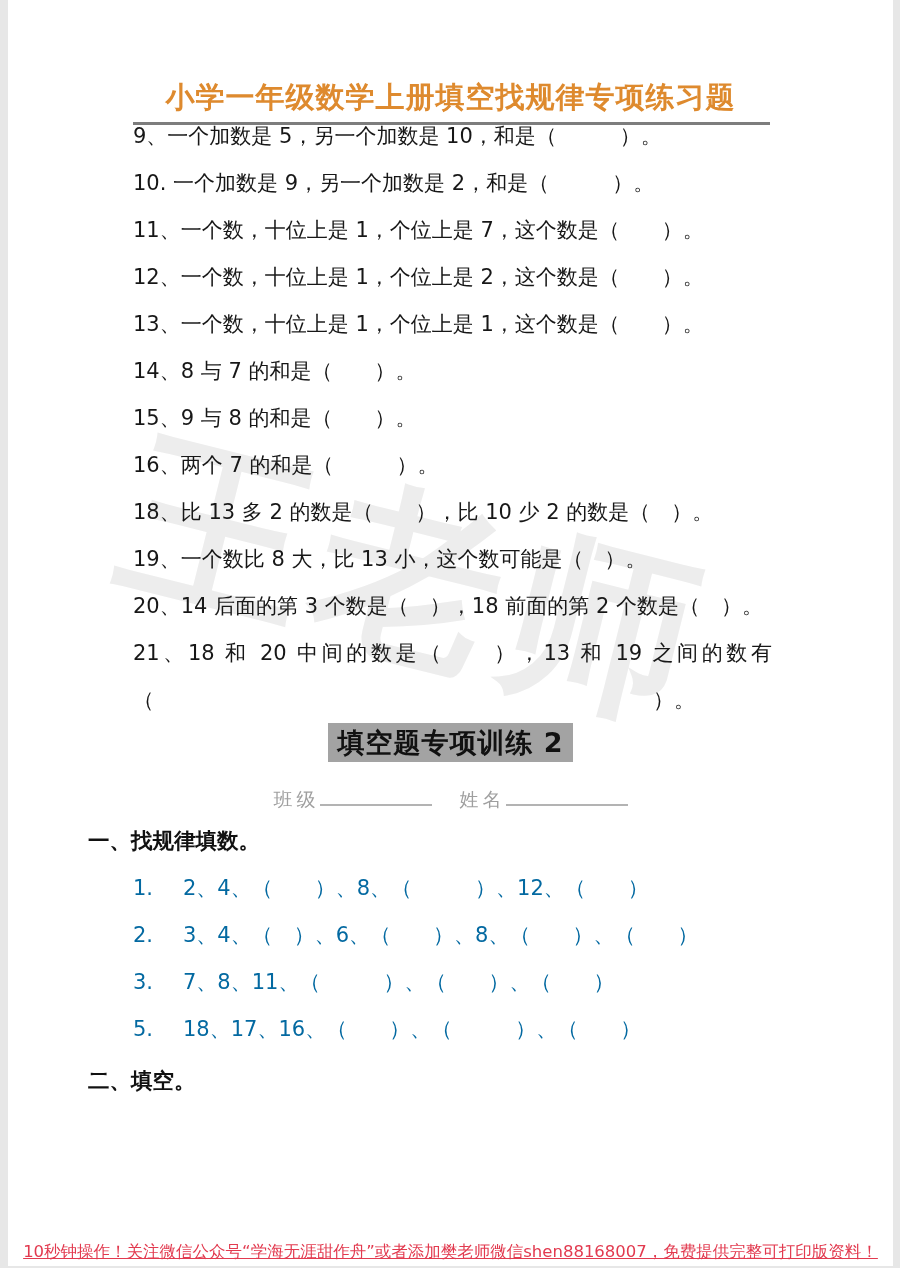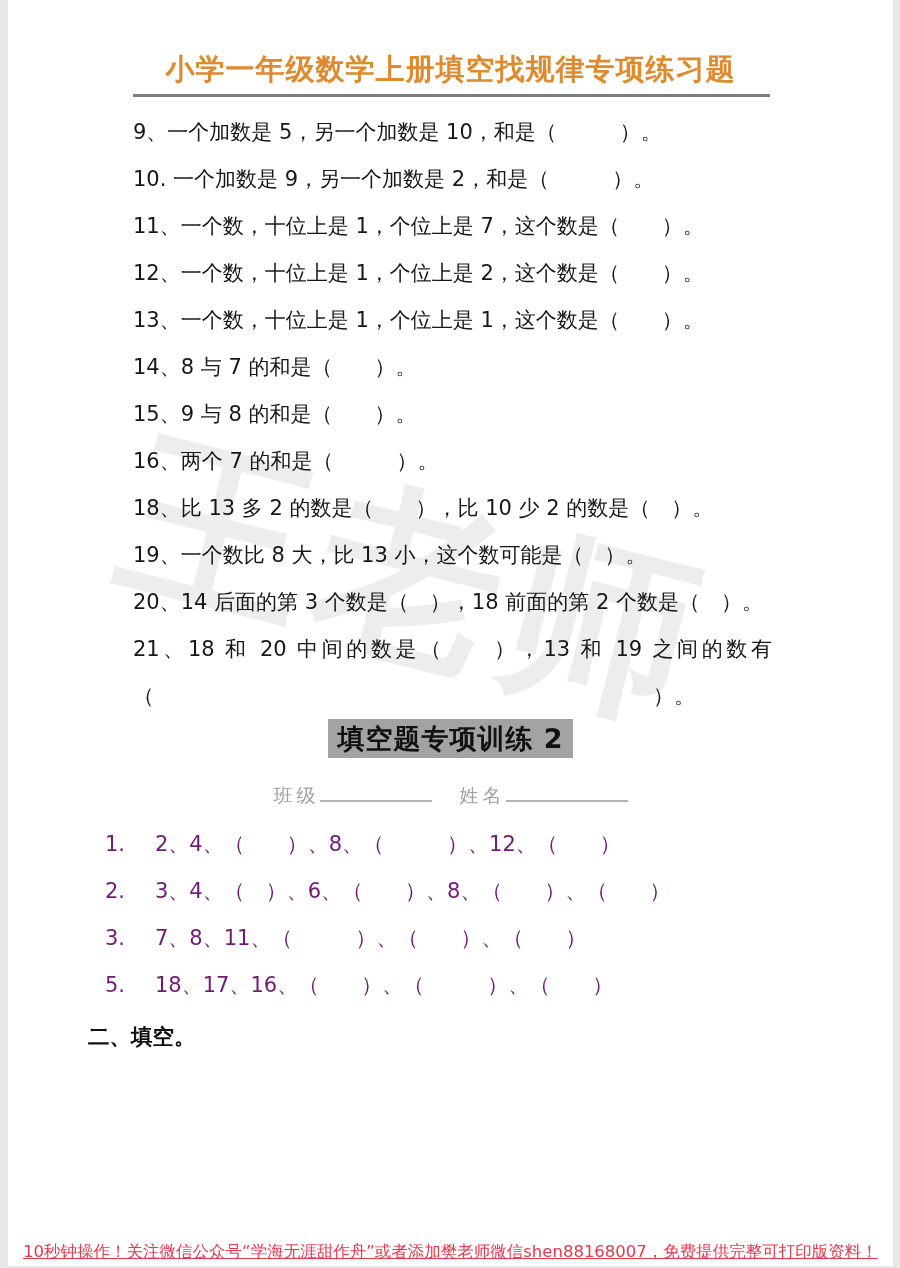--- a/index.html
+++ b/index.html
@@ -28,36 +28,36 @@
     color: #ededed;
     letter-spacing: 12px;
     transform: rotate(14deg);
     transform-origin: left top;
     white-space: nowrap;
     user-select: none;
   }
 
   
   .w1-title {
-    margin-top: 52px;
+    margin-top: 80px;
     text-align: center;
     font-size: 29px;
     line-height: 34px;
     font-weight: 700;
     color: #de8a2e;
     letter-spacing: 1px;
   }
   .title-rule {
     border: none;
     height: 3px;
     background: #7d7d7d;
     width: 637px;
     margin: 8px 0 0 125px;
   }
-  .q-list { margin-top: 24px; }
+  .q-list { }
   .q-line {
     font-size: 21px;
     line-height: 22px;
     color: #171717;
     padding-left: 125px;
     margin-bottom: 25px;
     white-space: nowrap;
   }
   .q-line.justify-line {
     white-space: normal;
@@ -111,23 +111,24 @@
     padding-left: 80px;
     margin-top: 16px;
     line-height: 24px;
   }
   .sec-title.second { margin-top: 29px; }
   .s1-list { margin-top: 24px; }
   .s1-item {
     padding-left: 97px;
     font-size: 21px;
     line-height: 22px;
-    color: #701a75;
+    color: #0369a1;
     margin-bottom: 25px;
     white-space: nowrap;
+    margin-left: 28px;
   }
   .s1-num { display: inline-block; width: 50px; }
 
   
   .footer {
     position: absolute;
     left: 0; right: 0; bottom: 5px;
     z-index: 2;
     text-align: center;
     font-size: 16.5px;
@@ -168,20 +169,21 @@
     </div>
 
     <div class="w2-heading-row">
       <span class="w2-heading">填空题专项训练 2</span>
     </div>
 
     <div class="cls-name-row">
       <span>班级</span><span class="blank-line"></span><span>姓名</span><span class="blank-line last"></span>
     </div>
 
+    <div class="sec-title">一、找规律填数。</div>
 
     <div class="s1-list">
         <div class="s1-item"><span class="s1-num">1.</span><span>2、4、（　　）、8、（　　　）、12、（　　）</span></div>
         <div class="s1-item"><span class="s1-num">2.</span><span>3、4、（　）、6、（　　）、8、（　　）、（　　）</span></div>
         <div class="s1-item"><span class="s1-num">3.</span><span>7、8、11、（　　　）、（　　）、（　　）</span></div>
         <div class="s1-item"><span class="s1-num">5.</span><span>18、17、16、（　　）、（　　　）、（　　）</span></div>
       </div>
 
     <div class="sec-title second">二、填空。</div>
 

